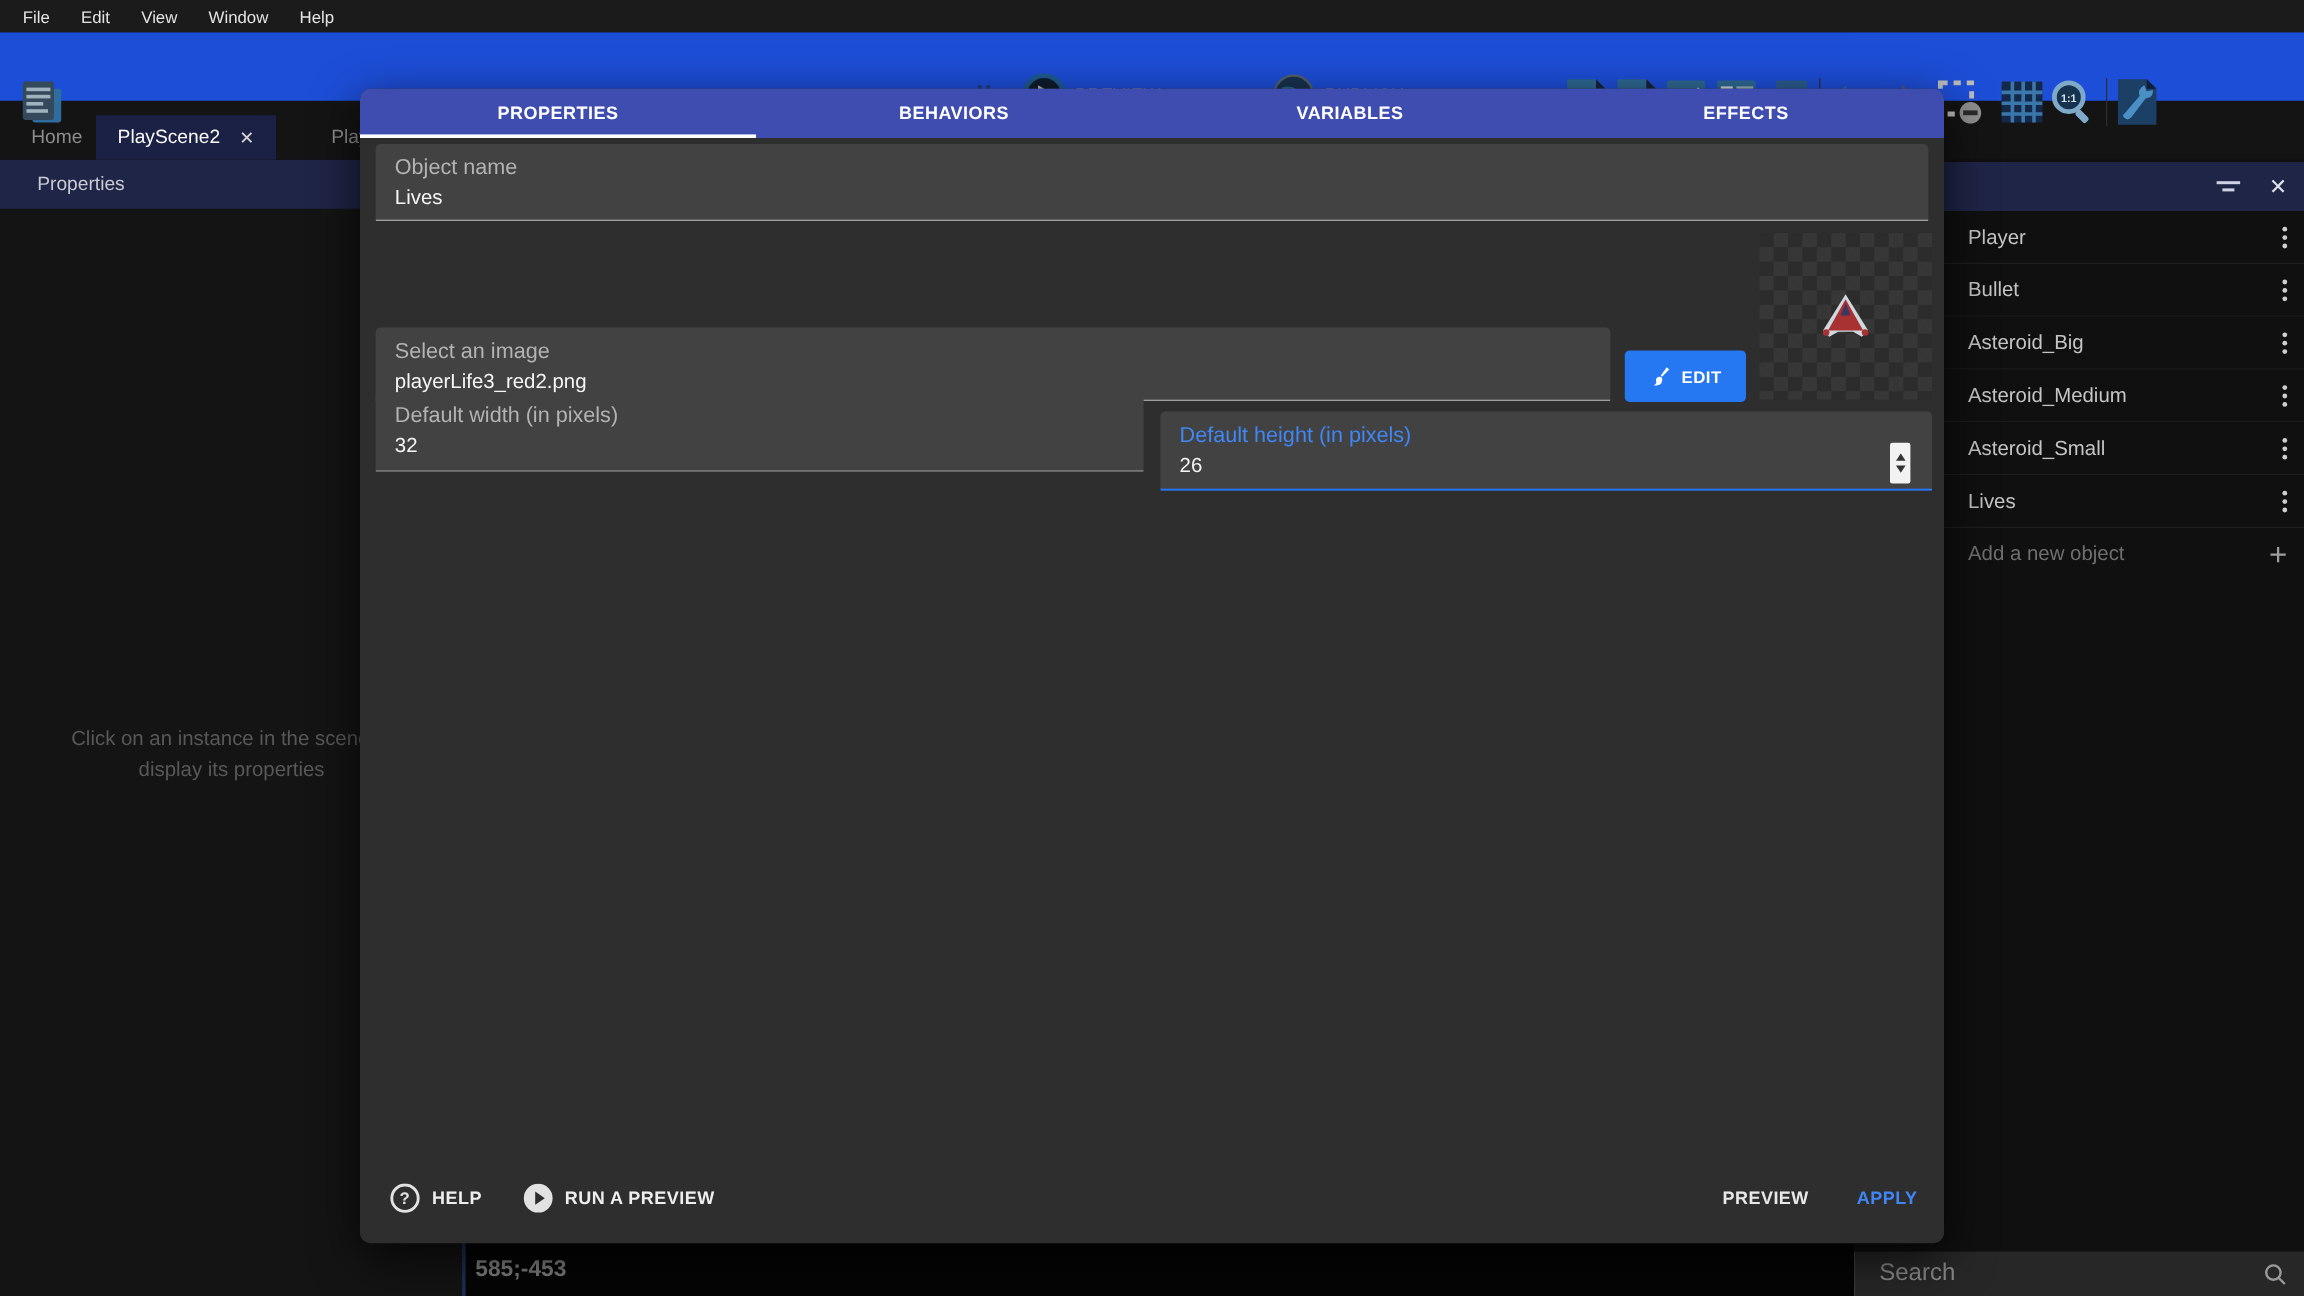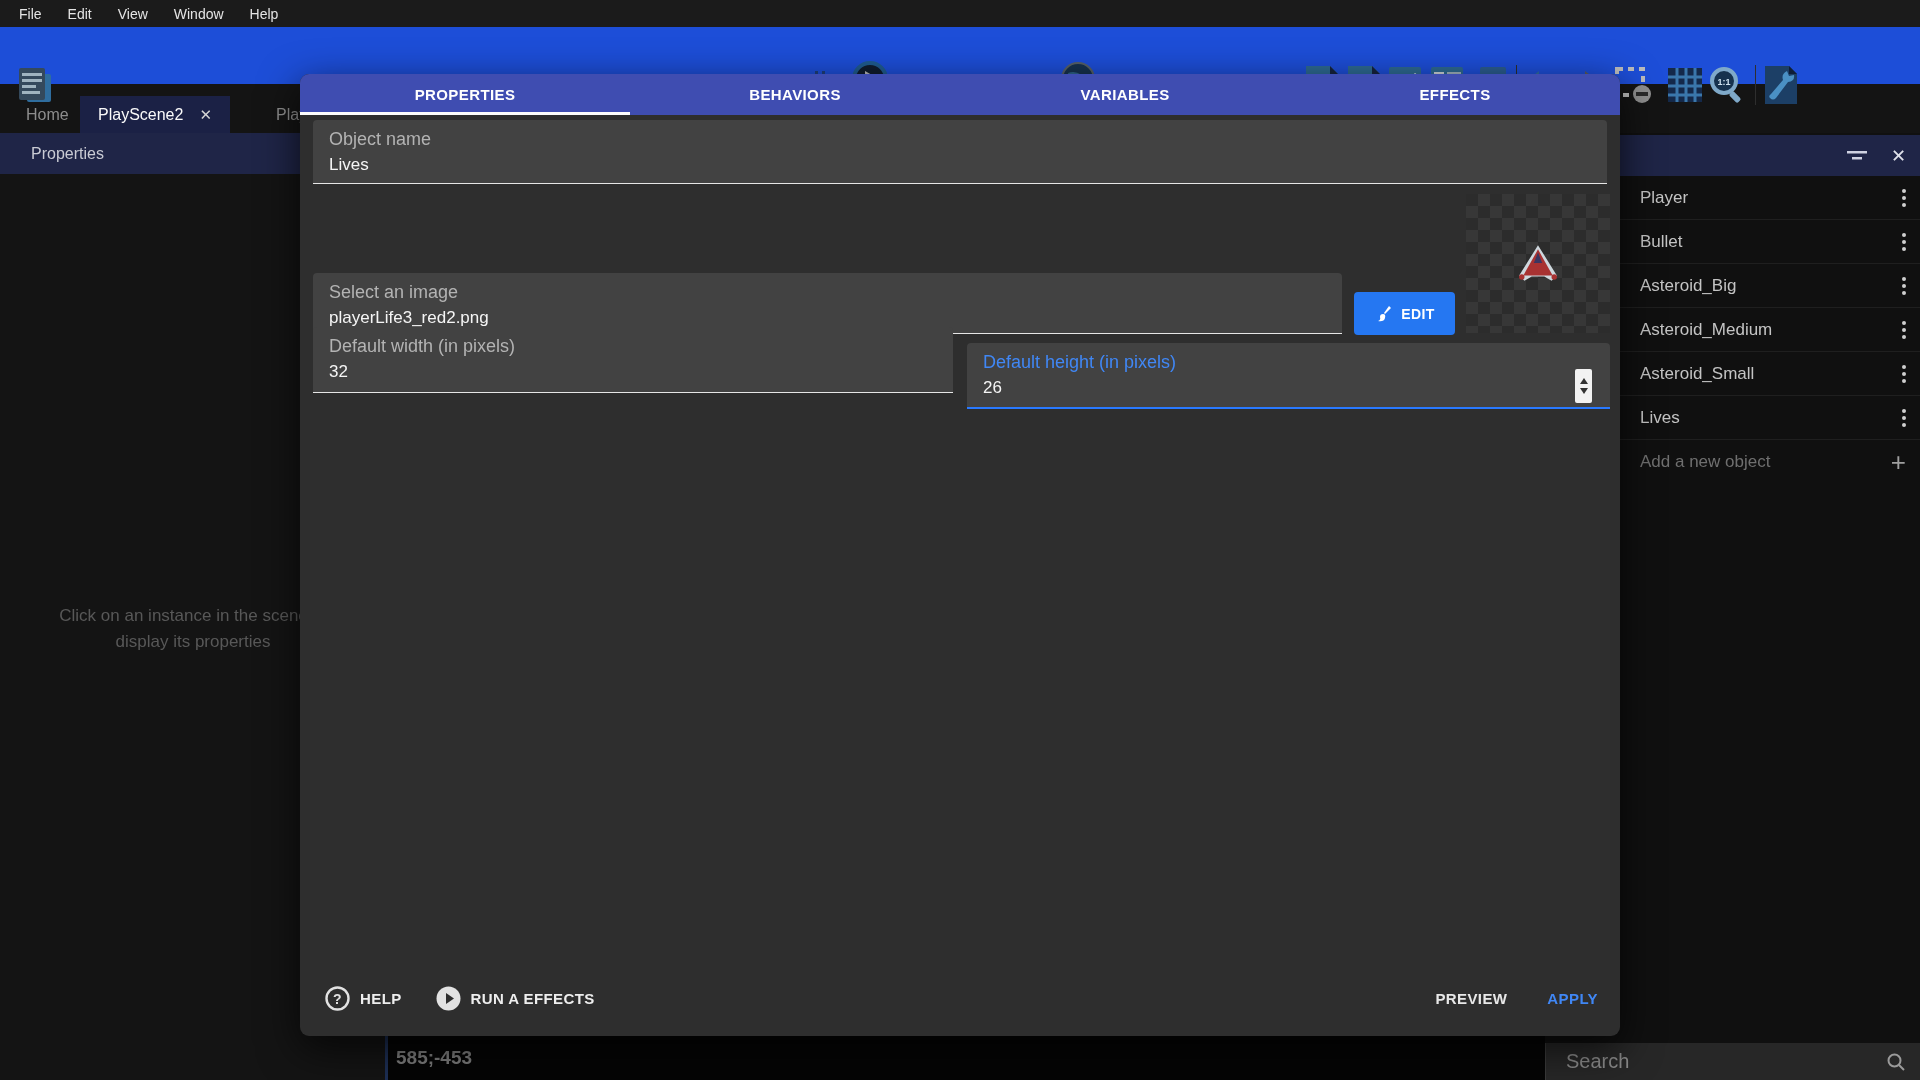--- a/index.html
+++ b/index.html
@@ -447,21 +447,21 @@
         </span>
         <span>HELP</span>
       </div>
       <div class="foot-btn">
         <span>
           <svg width="25" height="25" viewBox="0 0 25 25">
             <circle cx="12.5" cy="12.5" r="12" fill="#e2e2e2"></circle>
             <polygon points="10,7 18,12.5 10,18" fill="#2e2e2e"></polygon>
           </svg>
         </span>
-        <span>RUN A EFFECTS</span>
+        <span>RUN A PREVIEW</span>
       </div>
       <div class="spacer"></div>
       <div class="foot-btn" id="cancel-btn">PREVIEW</div>
       <div class="foot-btn" id="apply-btn">APPLY</div>
     </div>
   </div>
 
 </div>
 
 </body></html>

